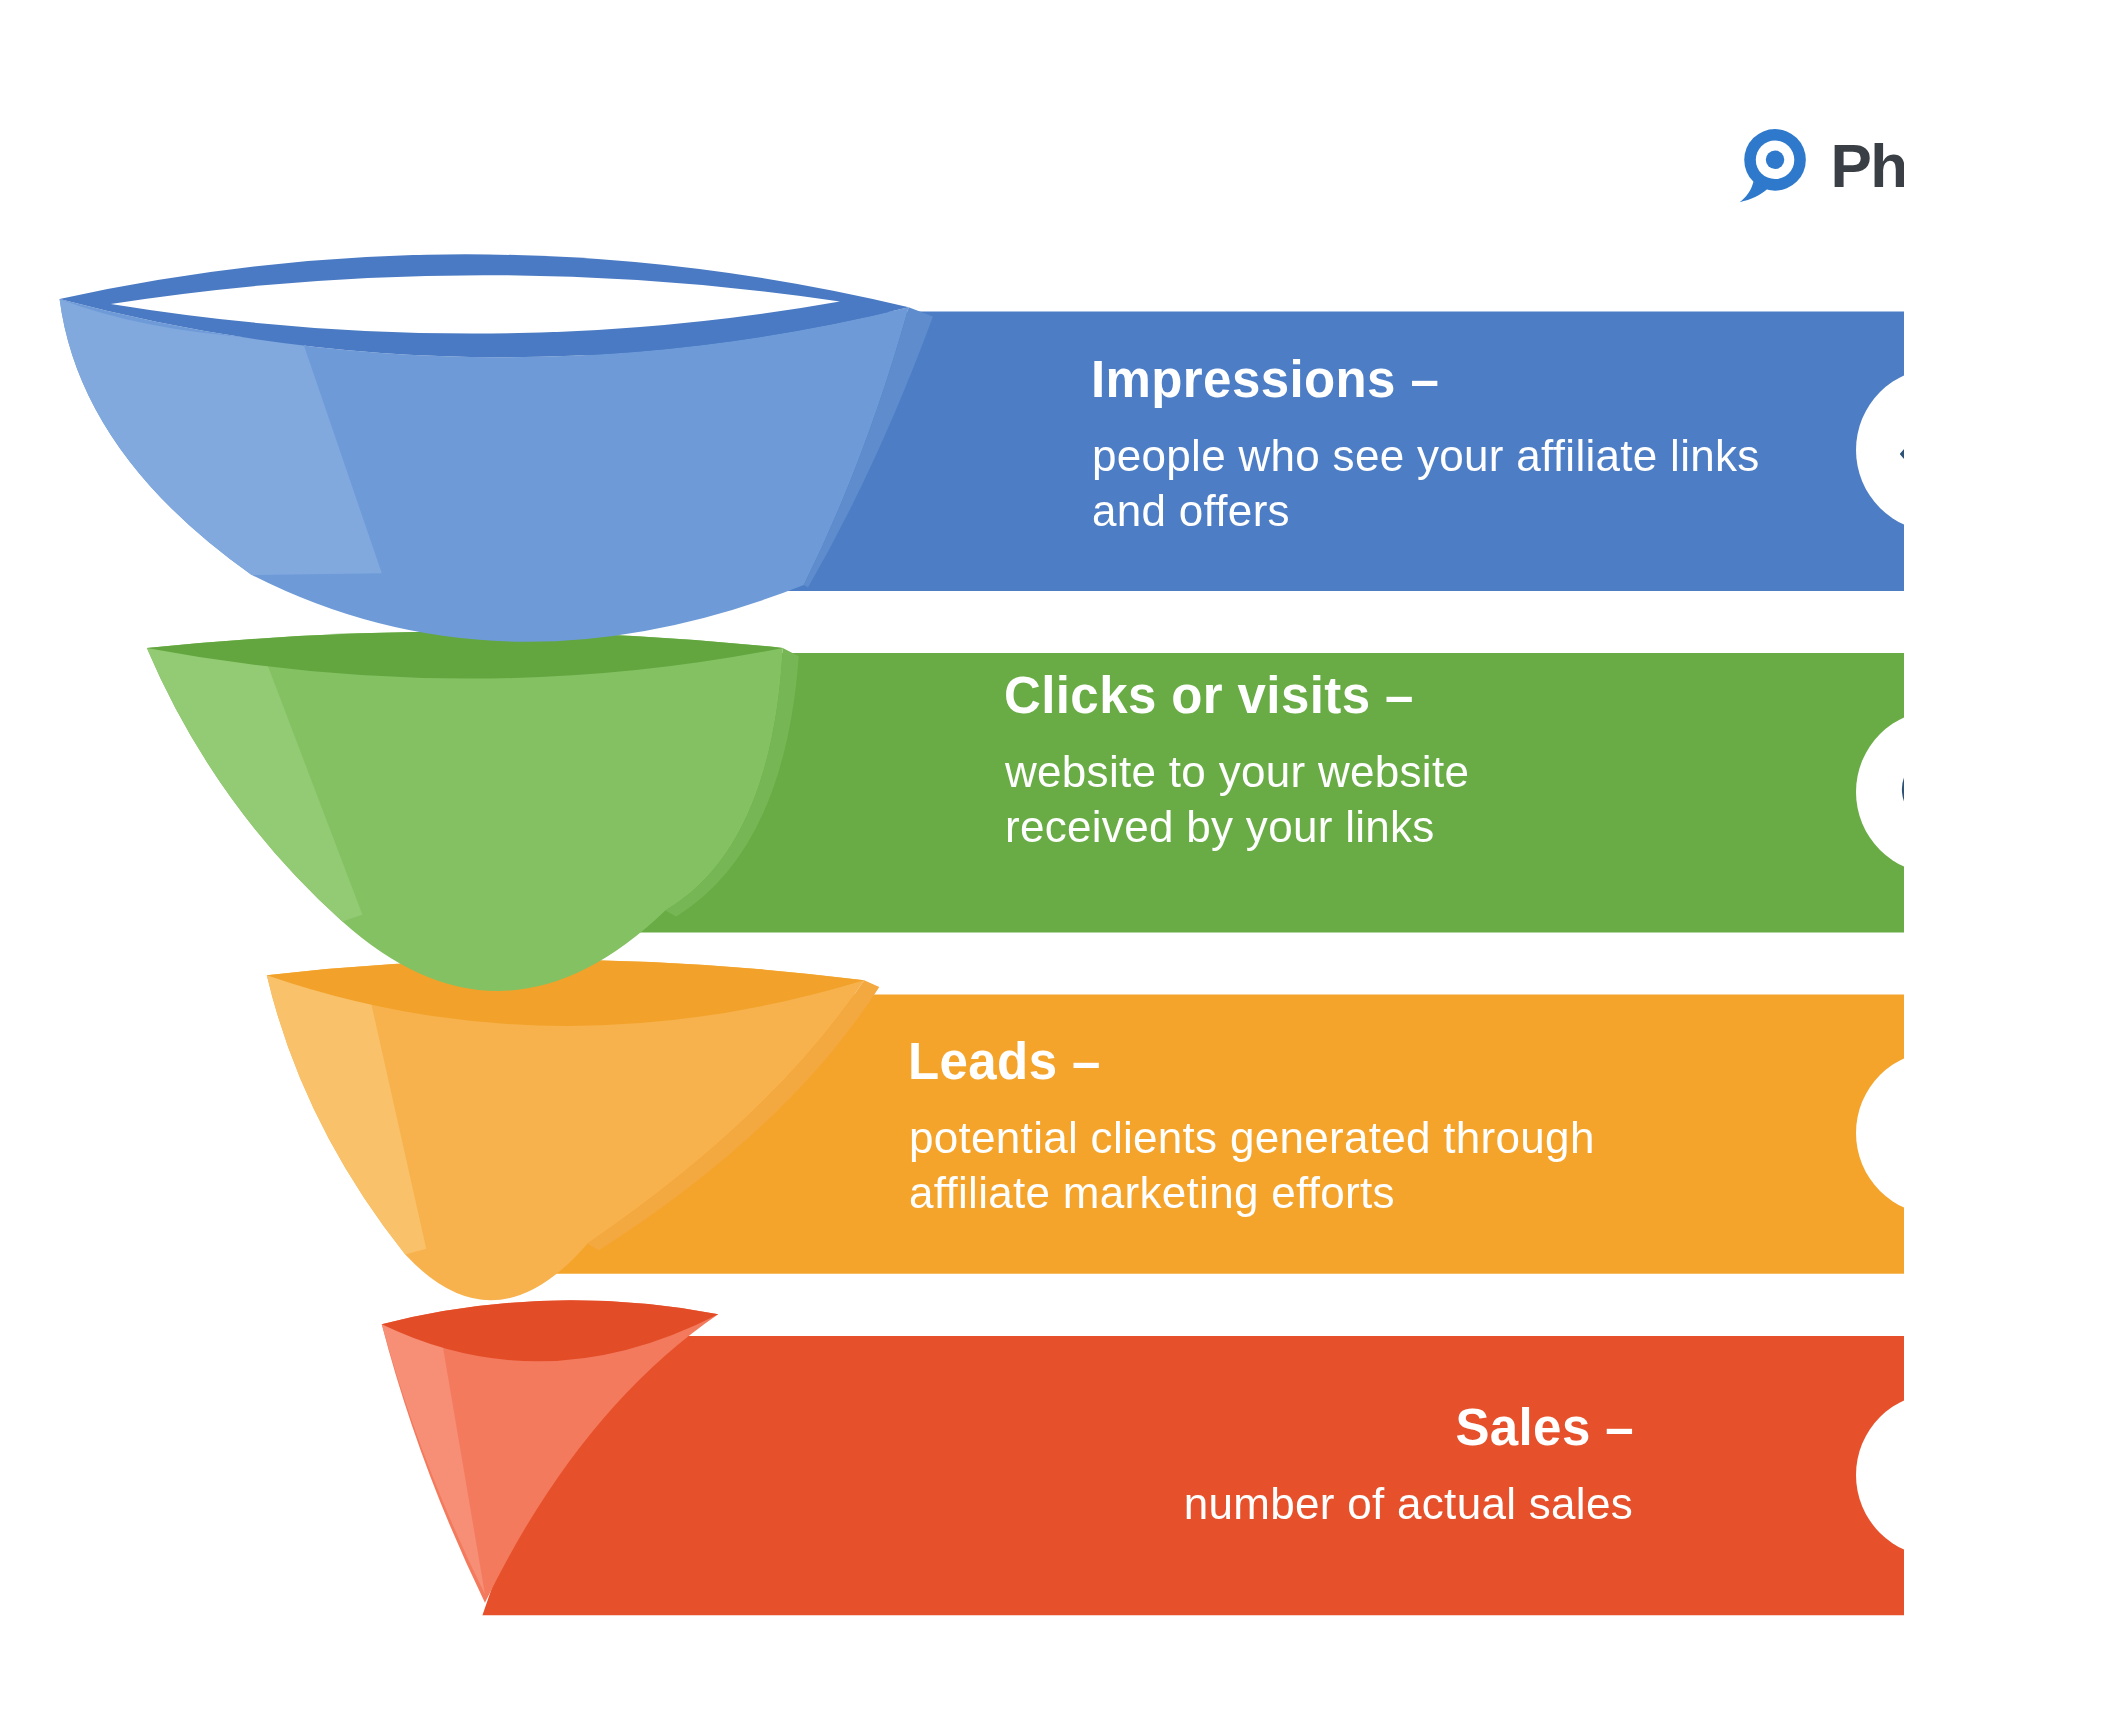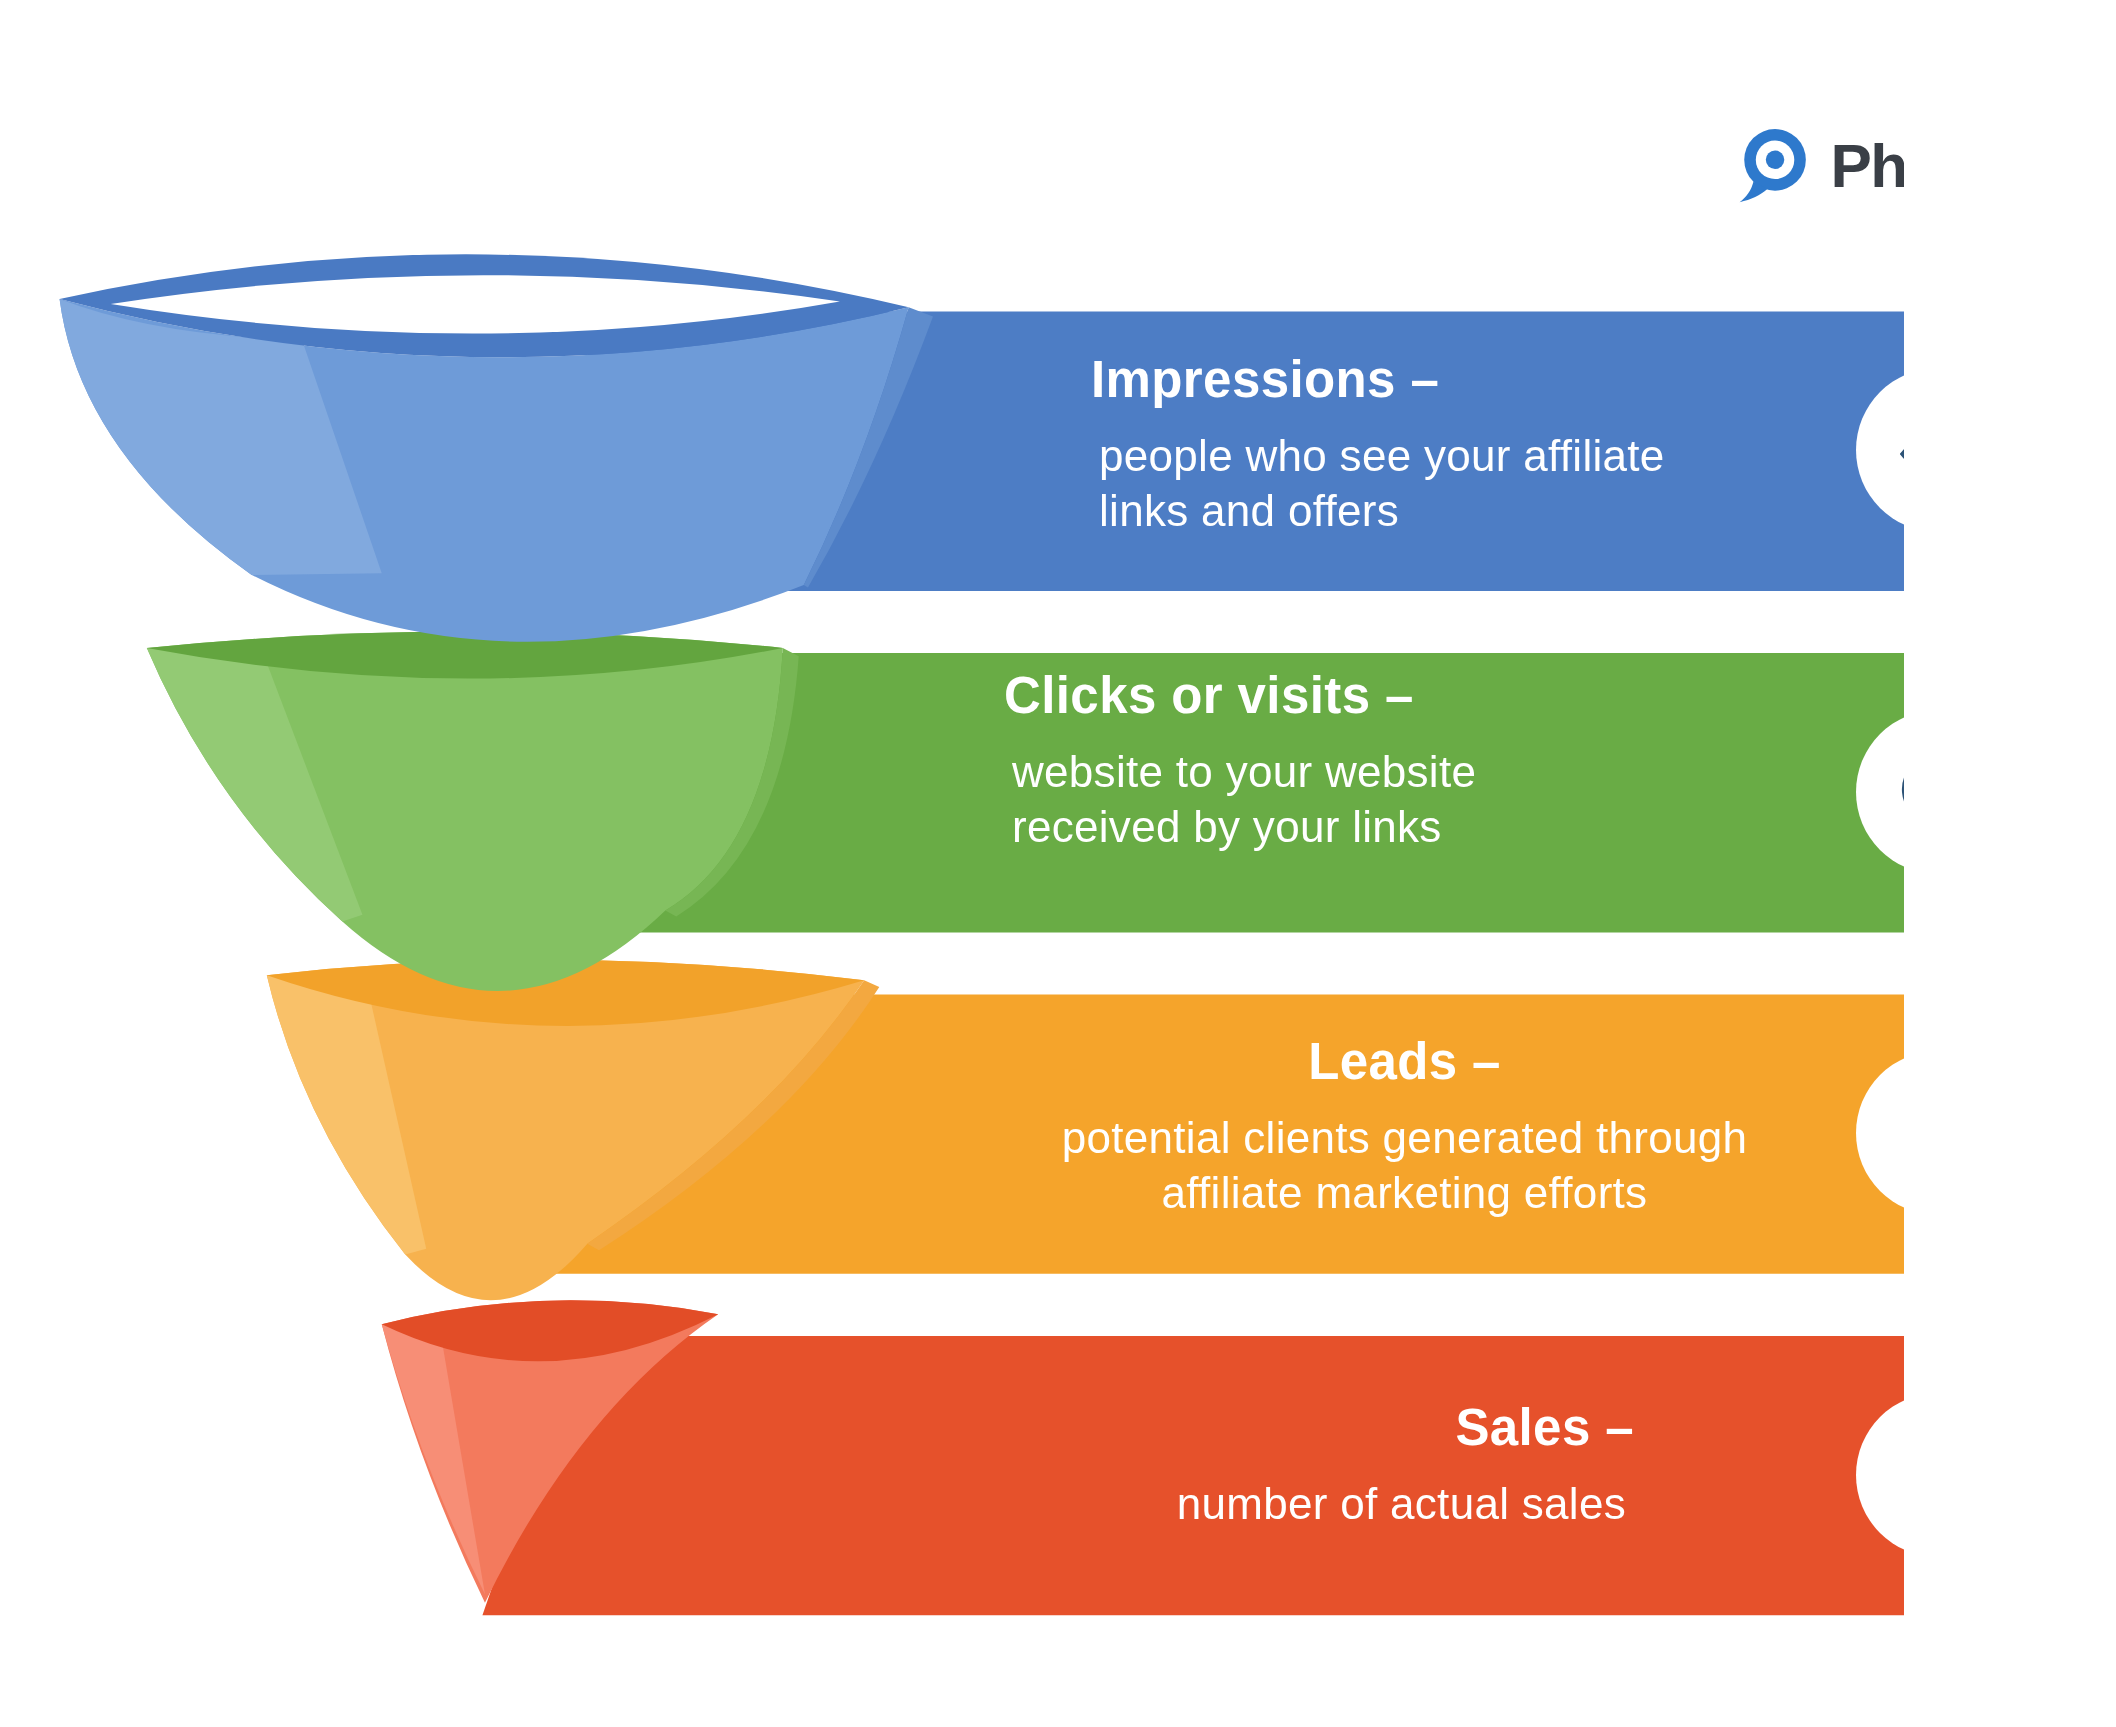--- a/index.html
+++ b/index.html
@@ -25,25 +25,25 @@
   .logo-reg{font-size:20px;font-weight:bold;align-self:flex-start;margin:5px 0 0 1.7px;}
 
   
   .stage-text{position:absolute;color:#ffffff;}
   .stage-title{
     font-size:51px;font-weight:600;line-height:1.1;
     margin:0 0 20px 0;letter-spacing:0.4px;
   }
   .stage-desc{
     font-size:44px;font-weight:400;line-height:1.25;
-    margin:8px;letter-spacing:0.3px;
+    margin:1px;letter-spacing:0.3px;
   }
   .stage-impressions{left:1091px;top:352px;width:671px;}
   .stage-clicks{left:1004px;top:668px;width:537px;}
-  .stage-leads{left:989px;top:1034px;width:831px;text-align:center;}
+  .stage-leads{left:908px;top:1034px;width:831px;}
   .stage-sales{left:879px;top:1400px;width:755px;text-align:right;}
 
   
   .icon-circle{
     position:absolute;width:164px;height:164px;border-radius:50%;
     background:#ffffff;display:flex;align-items:center;justify-content:center;
   }
   .icon-circle svg{width:99px;height:99px;}
   .icon-impressions{left:1856px;top:368px;}
   .icon-clicks{left:1856px;top:710px;}

